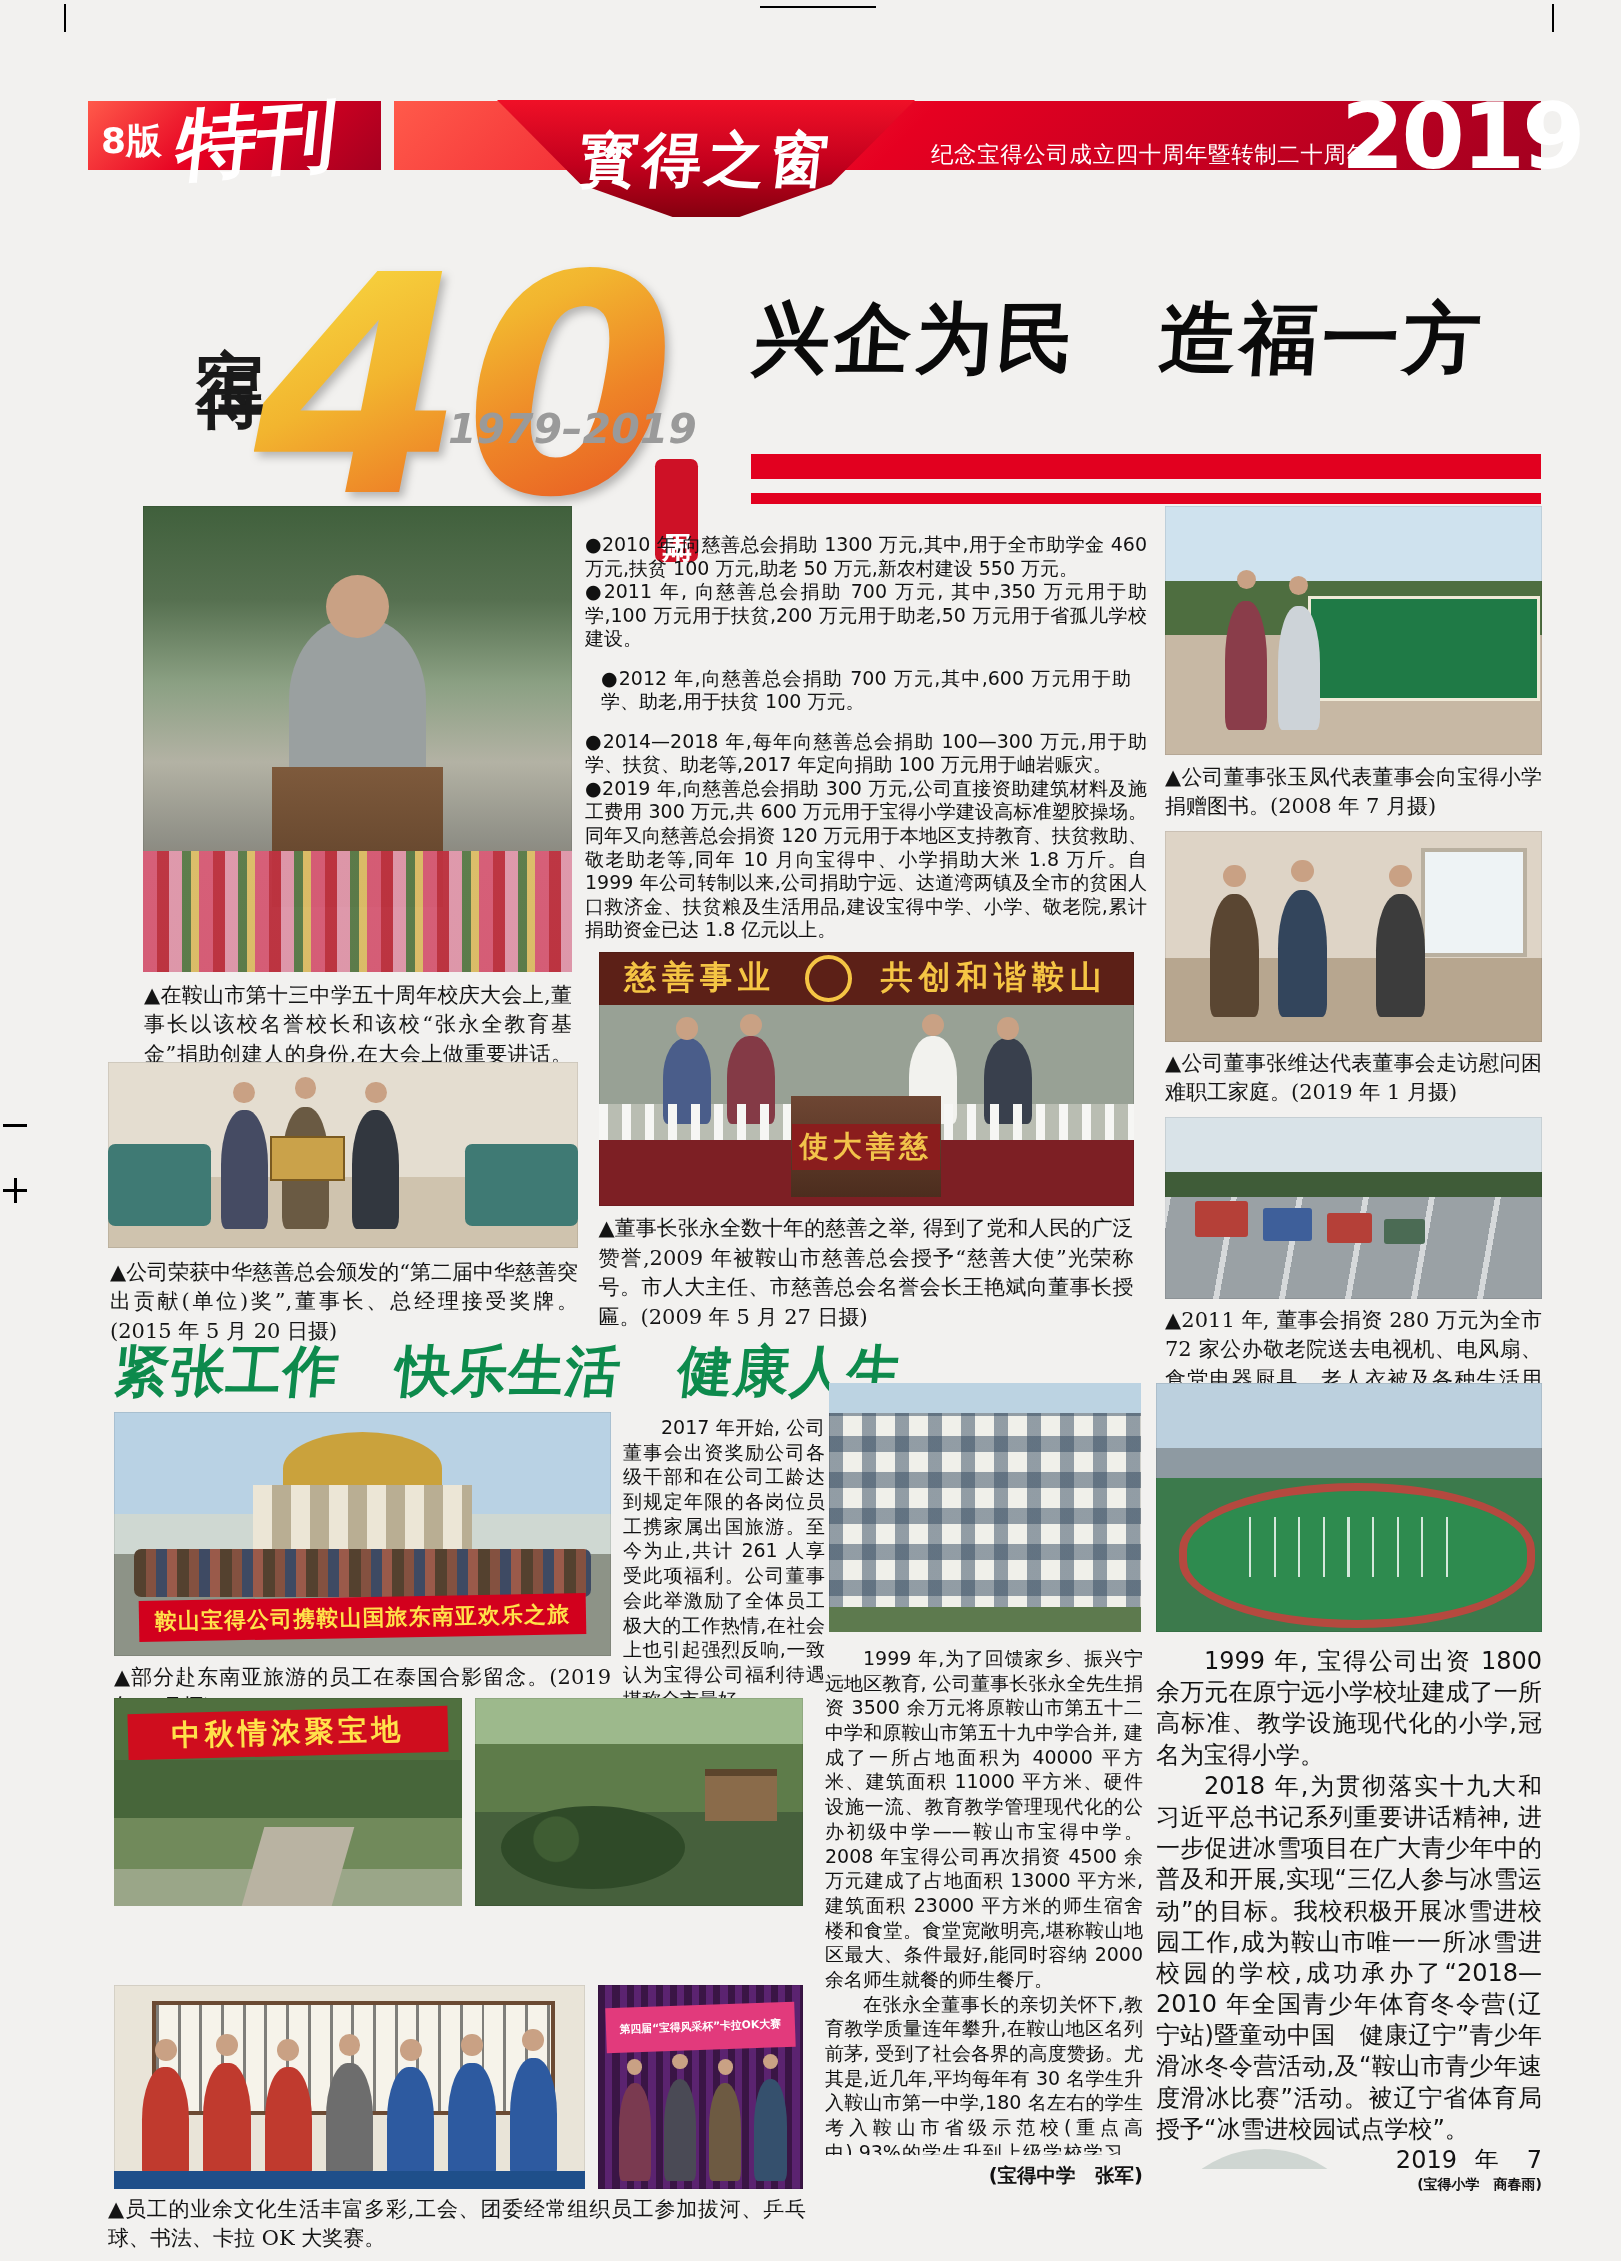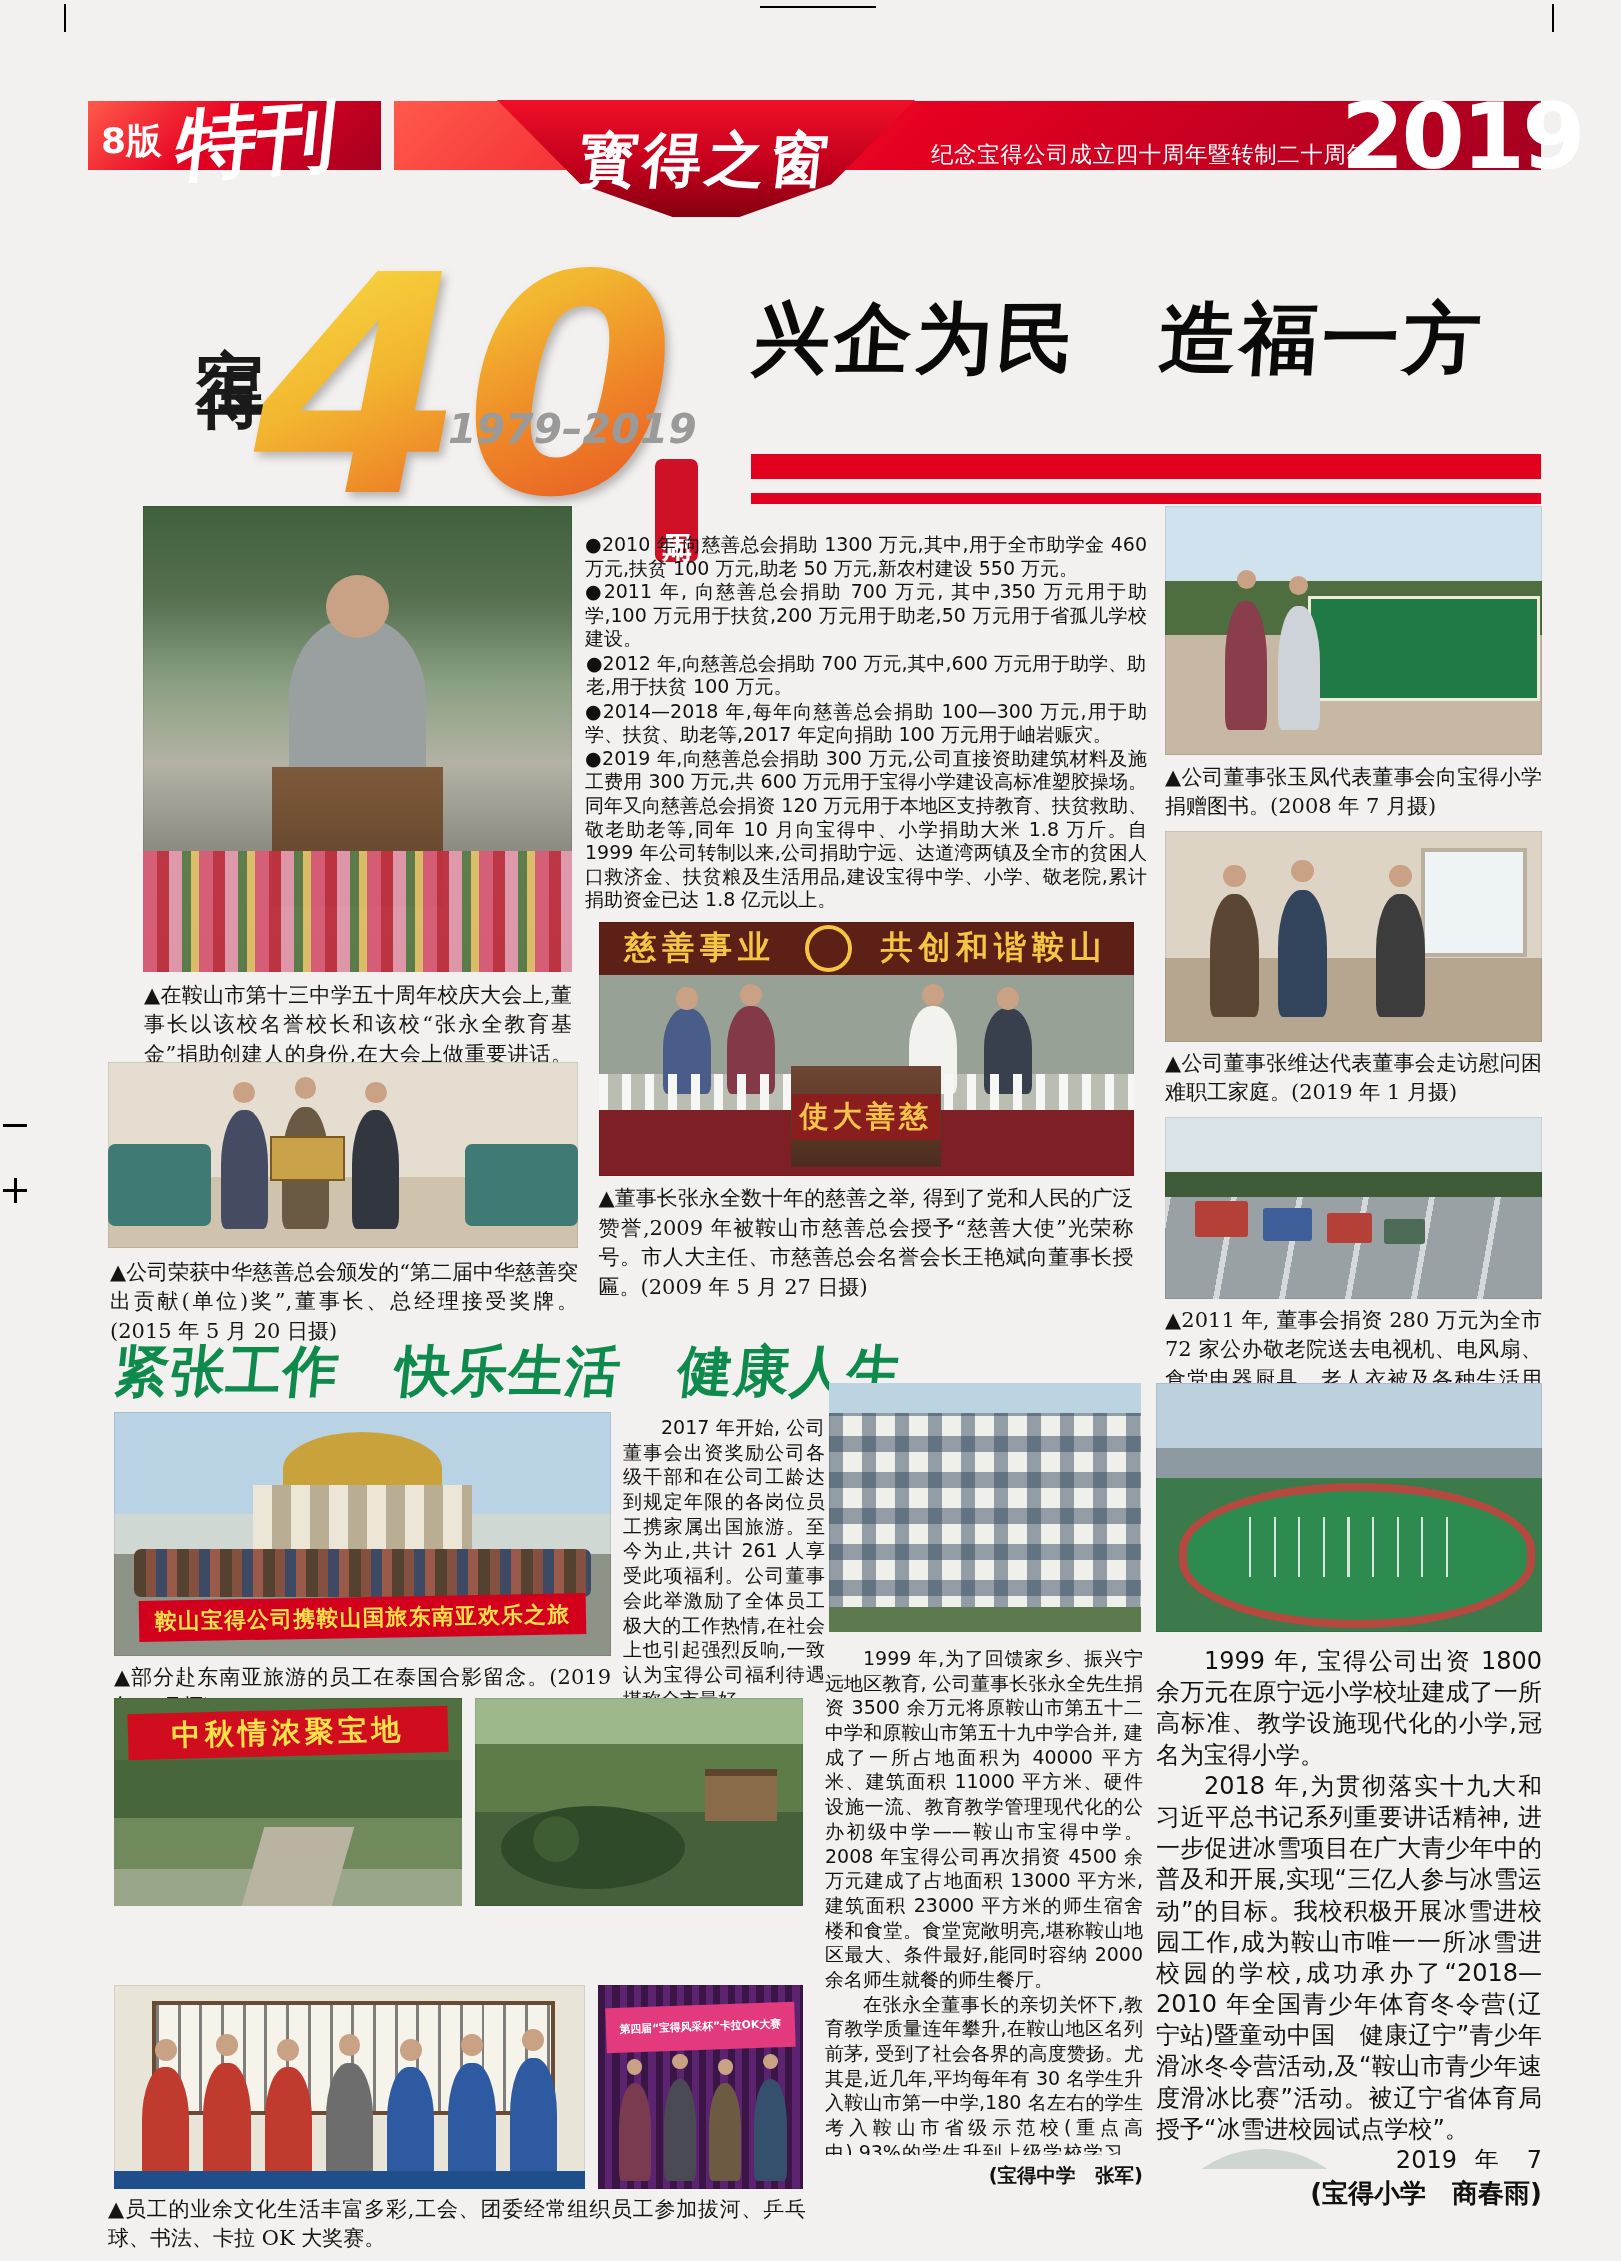--- a/index.html
+++ b/index.html
@@ -83,21 +83,21 @@
     <div class="fig" style="left:37%;top:24%;width:10%;height:66%;background:#6a5a43;"></div>
     <div class="fig" style="left:52%;top:26%;width:10%;height:64%;background:#32373f;"></div>
     <div class="abs" style="left:34.5%;top:40%;width:15%;height:22%;background:#caa24a;border:2.9px solid #7a5a20;"></div>
   </div>
   <div class="abs cap" style="left:110px;top:1258px;width:468px;">▲公司荣获中华慈善总会颁发的“第二届中华慈善突出贡献(单位)奖”,董事长、总经理接受奖牌。(2015 年 5 月 20 日摄)</div>
 
   <div class="abs" style="left:585px;top:533px;width:562px;height:798px;overflow:hidden;">
     <div style="font-size:19px;line-height:1.24;text-align:justify;">
       <p style="margin:0;">●2010 年,向慈善总会捐助 1300 万元,其中,用于全市助学金 460 万元,扶贫 100 万元,助老 50 万元,新农村建设 550 万元。</p>
       <p style="margin:0;">●2011 年, 向慈善总会捐助 700 万元, 其中,350 万元用于助学,100 万元用于扶贫,200 万元用于助老,50 万元用于省孤儿学校建设。</p>
-      <p style="margin:1px;">●2012 年,向慈善总会捐助 700 万元,其中,600 万元用于助学、助老,用于扶贫 100 万元。</p>
+      <p style="margin:16px;">●2012 年,向慈善总会捐助 700 万元,其中,600 万元用于助学、助老,用于扶贫 100 万元。</p>
       <p style="margin:0;">●2014—2018 年,每年向慈善总会捐助 100—300 万元,用于助学、扶贫、助老等,2017 年定向捐助 100 万元用于岫岩赈灾。</p>
       <p style="margin:0;">●2019 年,向慈善总会捐助 300 万元,公司直接资助建筑材料及施工费用 300 万元,共 600 万元用于宝得小学建设高标准塑胶操场。同年又向慈善总会捐资 120 万元用于本地区支持教育、扶贫救助、敬老助老等,同年 10 月向宝得中、小学捐助大米 1.8 万斤。自 1999 年公司转制以来,公司捐助宁远、达道湾两镇及全市的贫困人口救济金、扶贫粮及生活用品,建设宝得中学、小学、敬老院,累计捐助资金已达 1.8 亿元以上。</p>
     </div>
 
     <div style="position:relative;width:535px;height:254px;margin:10px auto 8.7px auto;overflow:hidden;
                 background:linear-gradient(180deg,#5c2017 0 21%,#98a195 21% 60%,#b9bdb2 60% 74%,#7d1f24 74% 100%);box-shadow:0 0 0 0.7px rgba(0,0,0,.15) inset;">
       <div class="banner-strip" style="left:0;top:0;width:100%;height:21%;gap:29px;">
         <span style="color:#f5c544;font-size:32px;font-weight:bold;letter-spacing:5.8px;">慈善事业</span>
         <span style="width:39px;height:39px;border-radius:50%;border:4.3px solid #f5c544;display:inline-block;"></span>
         <span style="color:#f5c544;font-size:32px;font-weight:bold;letter-spacing:5.8px;">共创和谐鞍山</span>
@@ -223,16 +223,16 @@
   <div class="abs body-text" style="left:1156px;top:1646px;width:386px;height:523px;overflow:hidden;font-size:24px;">
     <p>1999 年, 宝得公司出资 1800 余万元在原宁远小学校址建成了一所高标准、教学设施现代化的小学,冠名为宝得小学。</p>
     <p>2018 年,为贯彻落实十九大和习近平总书记系列重要讲话精神, 进一步促进冰雪项目在广大青少年中的普及和开展,实现“三亿人参与冰雪运动”的目标。我校积极开展冰雪进校园工作,成为鞍山市唯一一所冰雪进校园的学校,成功承办了“2018—2010 年全国青少年体育冬令营(辽宁站)暨童动中国　健康辽宁”青少年滑冰冬令营活动,及“鞍山市青少年速度滑冰比赛”活动。被辽宁省体育局授予“冰雪进校园试点学校”。</p>
     <span class="skate-float">
       <span class="fig" style="left:40%;top:38%;width:22%;height:44%;background:#d43a2a;"></span>
       <span class="fig" style="left:16%;top:30%;width:16%;height:34%;background:#b03040;"></span>
       <span class="fig" style="left:66%;top:28%;width:16%;height:34%;background:#2d5aa0;"></span>
     </span>
     <p>2019 年 7 月由宝得公司捐资 600 万元历时 72 天, 修建了塑胶操场和标准的 200 米轮滑跑道。学生在没有结冰期间进行轮滑训练,为冬季滑冰打下良好的基础。今年我校被中华人民共和国教育部评为“全国青少年校园冰雪运动特色学校”、“北京 2022 年冬奥会和冬残奥会奥林匹克教育示范学校”,是辽宁省唯一的一所获此殊荣的小学。</p>
   </div>
-  <div class="abs" style="left:1156px;top:2176px;width:386px;text-align:right;font-size:26px;font-weight:bold;">(宝得小学　商春雨)</div>
+  <div class="abs" style="left:1156px;top:2176px;width:386px;text-align:right;font-size:14px;font-weight:bold;">(宝得小学　商春雨)</div>
 
 </div>
 
 
 </body></html>

